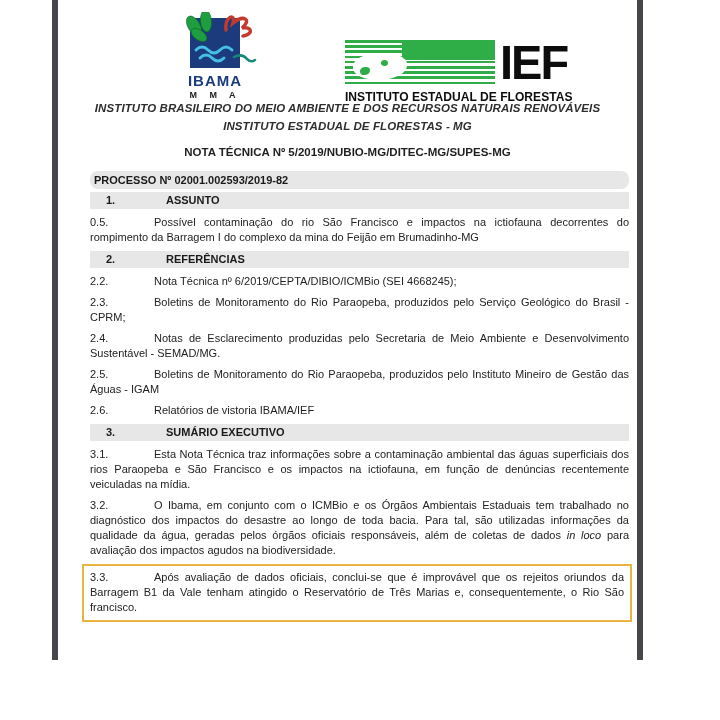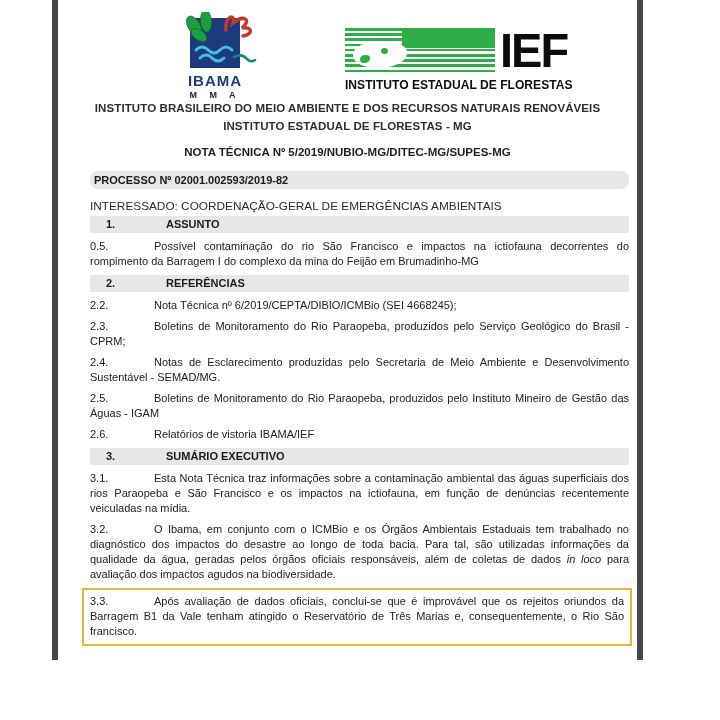--- a/index.html
+++ b/index.html
@@ -21,42 +21,42 @@
     position: absolute; left: 58px; top: 0; width: 579px;
   }
 
   
   .logos { position: relative; height: 92px; margin-top: 8px; }
 
   .ibama-logo { position: absolute; left: 112px; top: 4px; width: 90px; text-align: center; }
   .ibama-name { margin-top: -8px; font-size: 15px; font-weight: bold; letter-spacing: 1px; color: #1c3b7d; }
   .ibama-mma  { margin-top: 1px; font-size: 9px; font-weight: bold; letter-spacing: 5px; color: #222; }
 
-  .ief-logo { position: absolute; left: 287px; top: 20px; width: 226px; }
+  .ief-logo { position: absolute; left: 287px; top: 32px; width: 226px; }
   .ief-top  { display: flex; align-items: flex-start; }
   .ief-stripes {
     position: relative; width: 150px; height: 46px; overflow: hidden;
     background: repeating-linear-gradient(to bottom, #2fae47 0px, #2fae47 2.6px, #ffffff 2.6px, #ffffff 5.2px);
   }
   .ief-solid { position: absolute; top: 0; right: 0; width: 62%; height: 44%; background: #2fae47; }
   .ief-blob  { position: absolute; left: 5%; top: 28%; width: 36%; height: 58%; background: #ffffff;
                border-radius: 55% 45% 60% 50%; }
   .ief-dot1  { position: absolute; left: 10%; top: 58%; width: 10px; height: 8px; background: #2fae47; border-radius: 50% 40% 55% 45%; }
   .ief-dot2  { position: absolute; left: 24%; top: 44%; width: 7px; height: 6px; background: #2fae47; border-radius: 50%; }
   .ief-acronym {
     font-size: 47px; font-weight: bold; line-height: 44px; letter-spacing: -2px;
     color: #0d0d0d; margin-left: 5px; transform: scaleY(1.02); transform-origin: top left;
   }
   .ief-sub {
     margin-top: 3px; font-size: 13px; font-weight: bold; color: #0d0d0d;
     white-space: nowrap; transform: scaleX(0.93); transform-origin: left;
   }
 
   
-  .org-line { text-align: center; font-size: 11.5px; font-weight: 600; color: #2e2e2e; letter-spacing: 0.1px; }
+  .org-line { text-align: center; font-size: 11.5px; font-weight: 600; color: #2e2e2e; letter-spacing: 0.1px; font-style: italic; }
   .org-line1 { margin-top: 2px; }
   .org-line2 { margin-top: 6px; }
   .doc-title { text-align: center; font-size: 11.5px; font-weight: bold; color: #1f1f1f; margin-top: 14px; }
 
   
   .content { margin-left: 32px; margin-right: 8px; }
 
   .processo-bar {
     margin-top: 13px; background: #e7e7e7; height: 18px; line-height: 18px;
     font-size: 11px; font-weight: bold; color: #1a1a1a; padding-left: 4px; border-radius: 8px;
@@ -122,21 +122,20 @@
 
   </div>
 
   <div class="org-line org-line1">INSTITUTO BRASILEIRO DO MEIO AMBIENTE E DOS RECURSOS NATURAIS RENOVÁVEIS</div>
   <div class="org-line org-line2">INSTITUTO ESTADUAL DE FLORESTAS - MG</div>
   <div class="doc-title">NOTA TÉCNICA Nº 5/2019/NUBIO-MG/DITEC-MG/SUPES-MG</div>
 
   <div class="content">
 
     <div class="processo-bar">PROCESSO Nº 02001.002593/2019-82</div>
-    <div class="interessado">INTERESSADO: COORDENAÇÃO-GERAL DE EMERGÊNCIAS AMBIENTAIS</div>
 
     <div class="sec-bar">
       <span class="pnum">1.</span><span>ASSUNTO</span>
     </div>
     <p class="para">
       <span class="pnum">0.5.</span><span>Possível contaminação do rio São Francisco e impactos na ictiofauna decorrentes do rompimento da Barragem I do complexo da mina do Feijão em Brumadinho-MG</span>
     </p>
 
     <div class="sec-bar">
       <span class="pnum">2.</span><span>REFERÊNCIAS</span>

